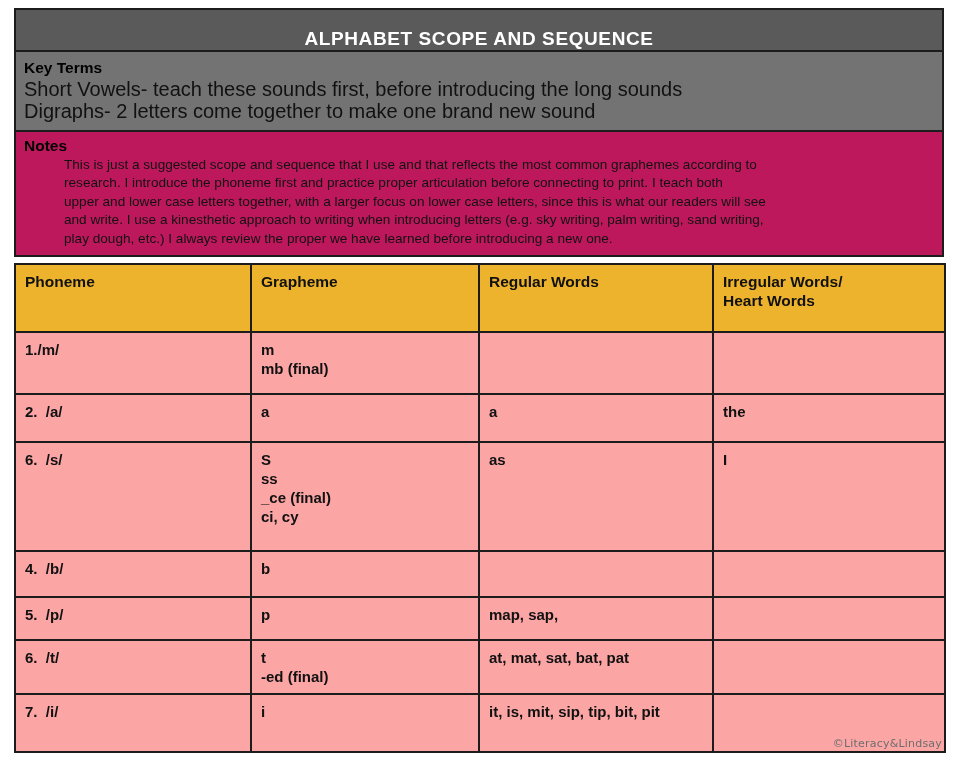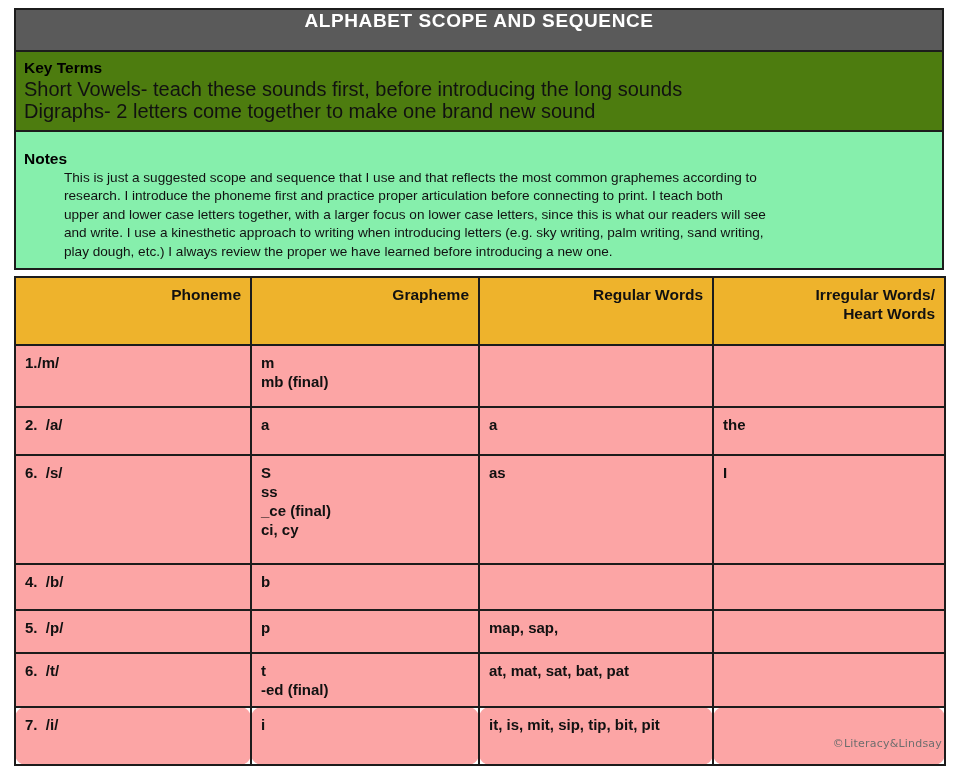--- a/index.html
+++ b/index.html
@@ -24,57 +24,57 @@
     box-sizing: border-box;
   }
 
   
   .title-band {
     background: #5a5a5a;
     border: 2px solid #1c1c1c;
     box-sizing: border-box;
     height: 44px;
     display: flex;
-    align-items: flex-start;
+    align-items: flex-end;
     justify-content: center;
   }
   .title-band .title-text {
     color: #ffffff;
     font-weight: bold;
     font-size: 19px;
     letter-spacing: 0.6px;
   }
 
   
   .keyterms-band {
-    background: #4d7c0f;
+    background: #737373;
     border: 2px solid #1c1c1c;
     border-top: none;
     box-sizing: border-box;
     padding: 6px 8px 8px 8px;
   }
   .keyterms-band .kt-head {
     font-weight: bold;
     font-size: 15.5px;
     line-height: 20px;
     color: #000;
   }
   .keyterms-band .kt-line {
     font-size: 20px;
     line-height: 22px;
     color: #111;
   }
 
   
   .notes-band {
-    background: #86efac;
+    background: #be185d;
     border: 2px solid #1c1c1c;
     border-top: none;
     box-sizing: border-box;
-    padding: 17px 8px 7px 8px;
+    padding: 4px 8px 7px 8px;
   }
   .notes-band .nt-head {
     font-weight: bold;
     font-size: 15.5px;
     line-height: 20px;
     color: #000;
   }
   .notes-band .nt-body {
     font-size: 13.6px;
     line-height: 18.4px;
@@ -100,32 +100,32 @@
     vertical-align: top;
     padding: 7px 9px;
     font-size: 15px;
     font-weight: bold;
     line-height: 19px;
     color: #111;
     background: #fca5a5;
   }
   table.scope-table th {
     background: #eeb32c;
-    text-align: right;
+    text-align: left;
     font-size: 15.5px;
   }
   .hdr-row th { height: 52px; }
 
   .r1 td { height: 46px; }
   .r2 td { height: 32px; }
   .r3 td { height: 93px; }
   .r4 td { height: 30px; }
   .r5 td { height: 27px; }
   .r6 td { height: 33px; }
-  .r7 td { height: 42px; border-radius: 11px; }
+  .r7 td { height: 42px; }
 
   .cell-line { display: block; white-space: pre; }
 
   
   .watermark {
     position: absolute;
     right: 18px;
     top: 737px;
     font-size: 11px;
     color: #6e6e6e;

